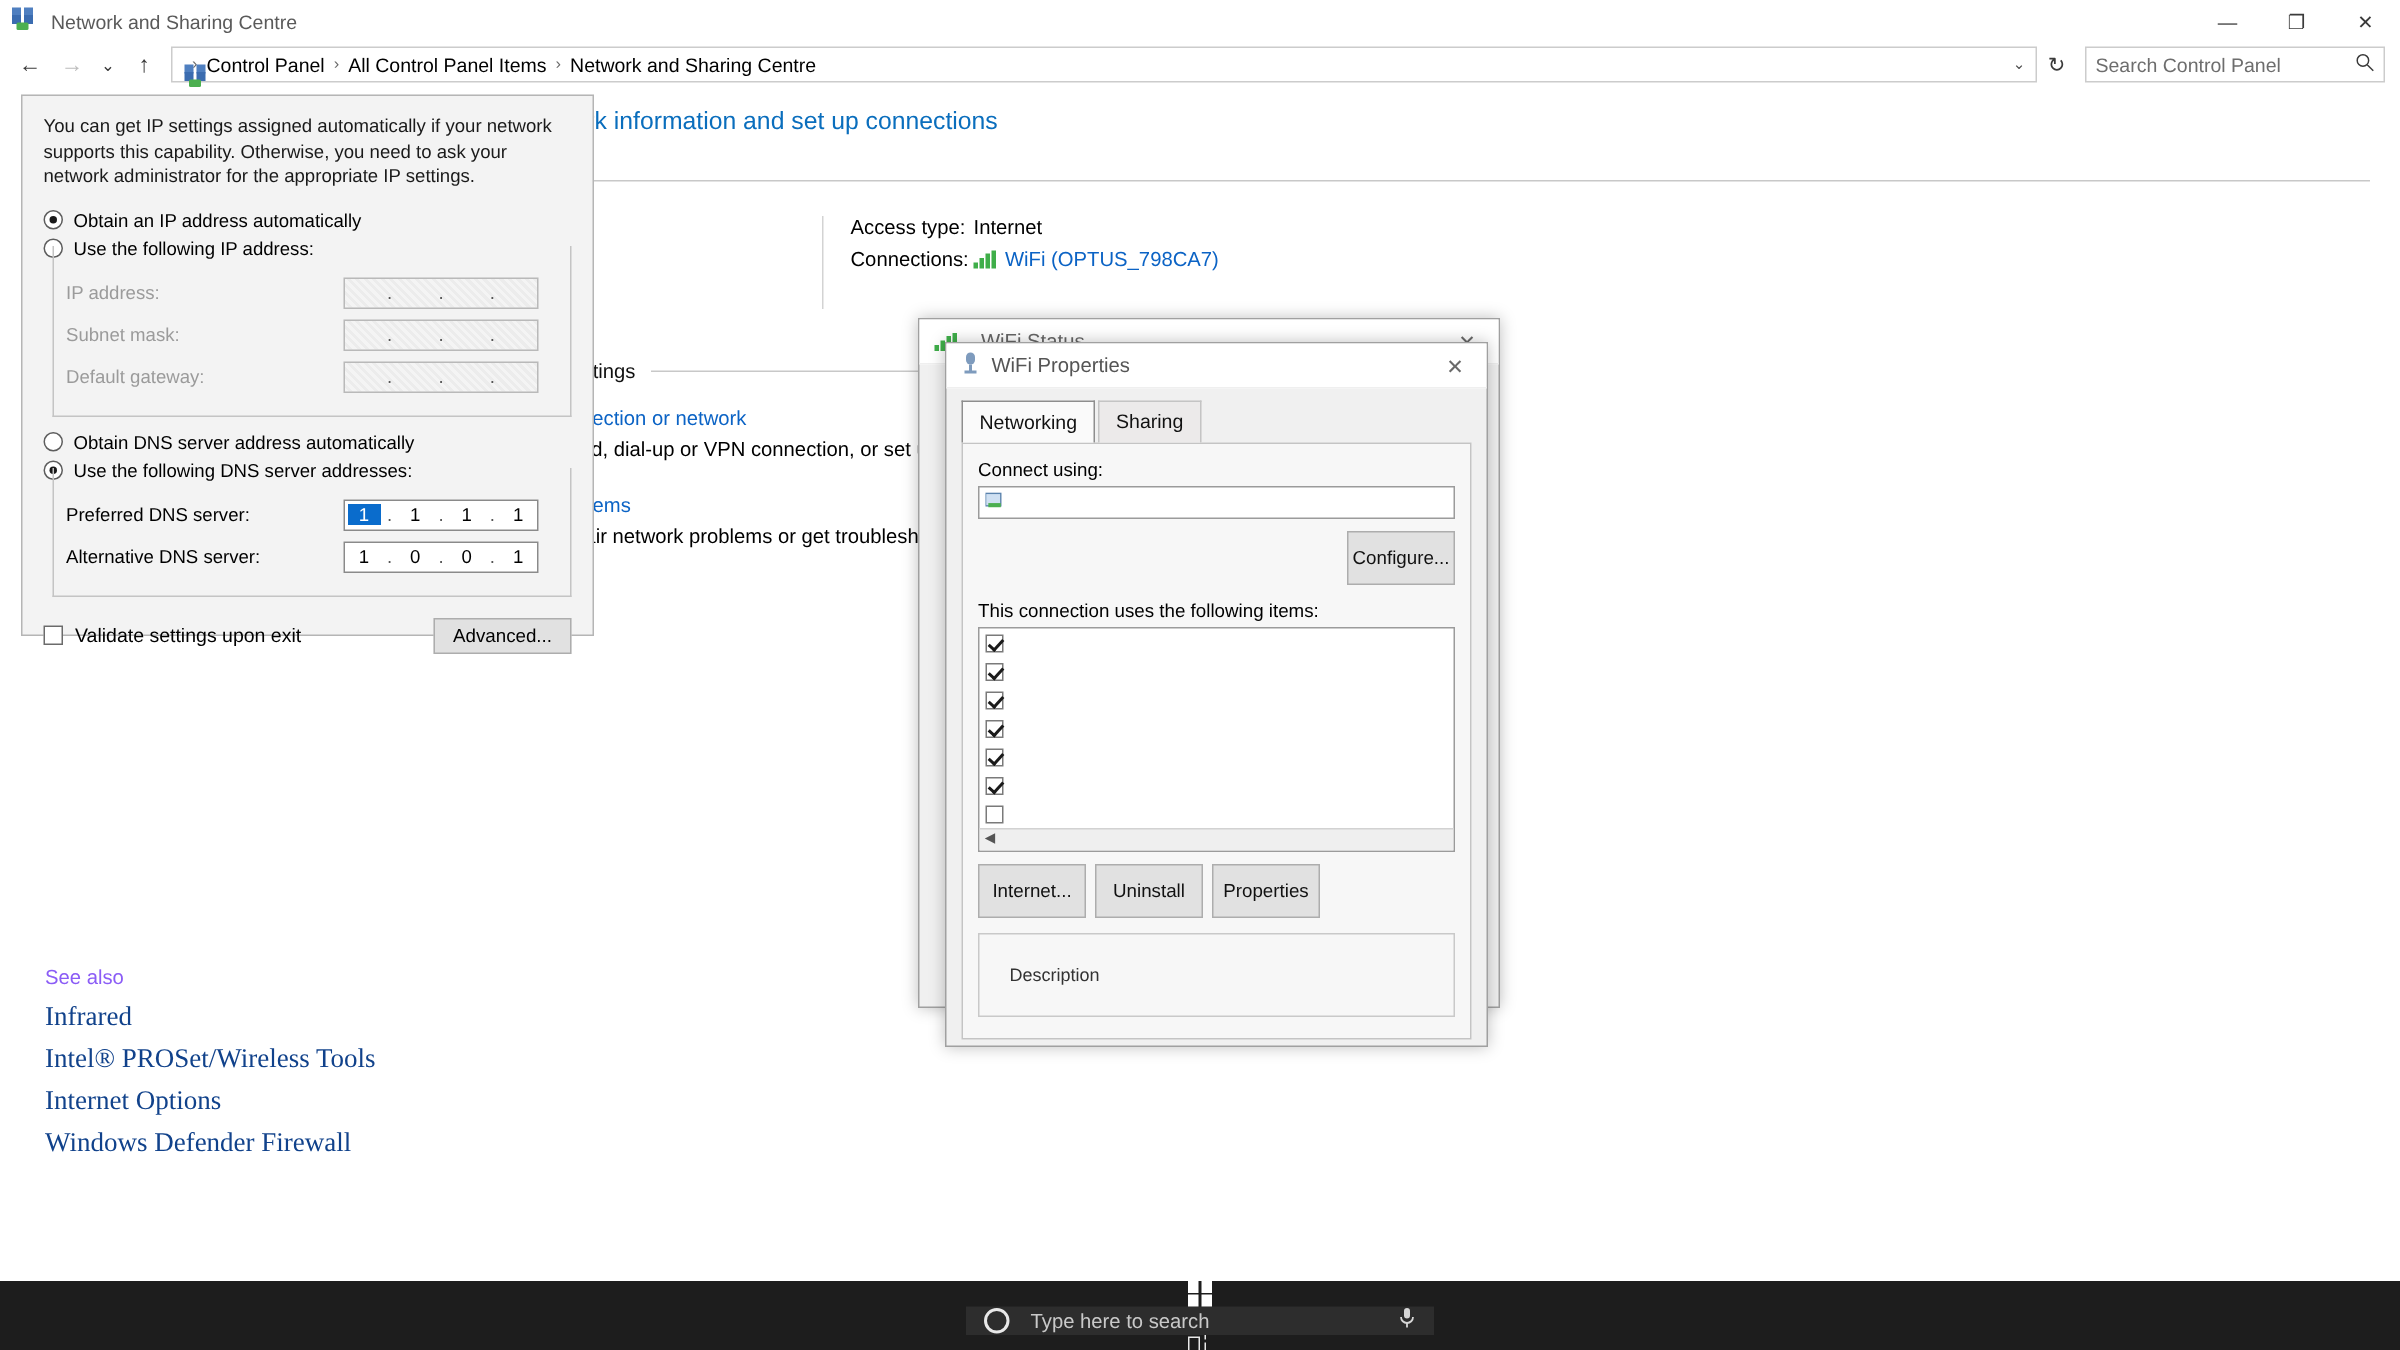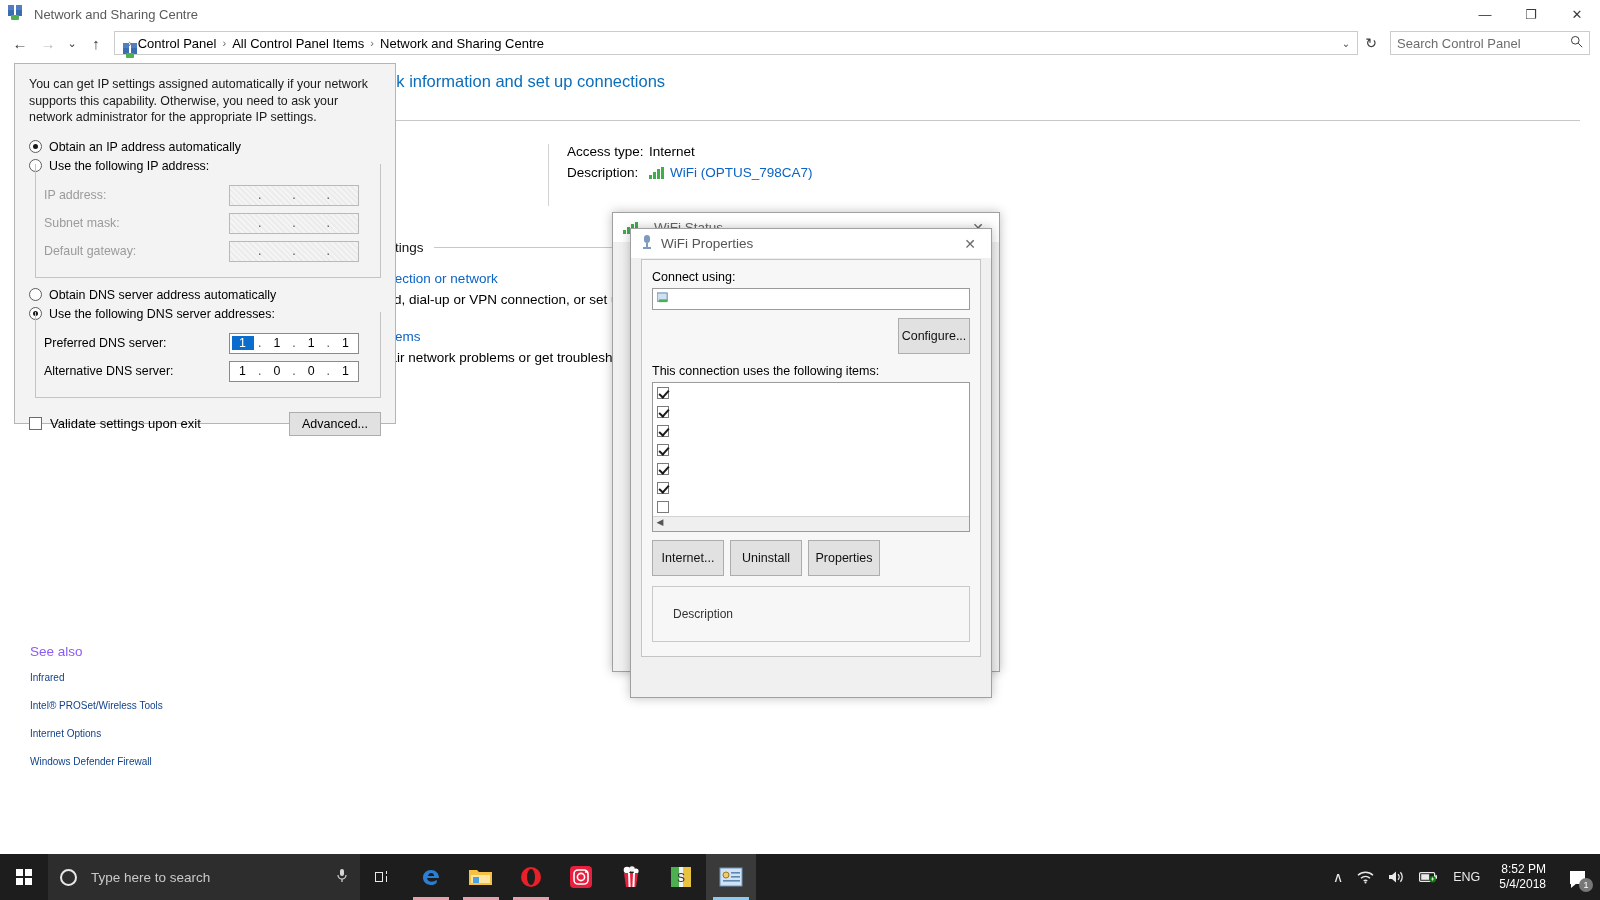--- a/index.html
+++ b/index.html
@@ -46,21 +46,21 @@
   .refresh { width:26px; height:24px; display:flex; align-items:center; justify-content:center;
              color:#3a3a3a; font-size:14px; }
   .searchbox { width:200px; height:24px; border:1px solid #cccccc; background:#fff; display:flex;
                align-items:center; padding:0 6px; margin-left:6px; }
   .searchbox .ph { flex:1; color:#6d6d6d; font-size:13px; }
   .searchbox .mag { color:#3a3a3a; font-size:13px; }
 
   
   .content { position:absolute; left:0; right:0; top:58px; bottom:0; }
   .leftpane { position:absolute; left:0; top:0; width:222px; bottom:0; padding:16px 14px 0 30px; }
-  .lp-link { color:#11428b; font-size:10px; margin-bottom:6px; line-height:17px; cursor:pointer; }
+  .lp-link { color:#11428b; font-size:18px; margin-bottom:6px; line-height:17px; cursor:pointer;font-family:Liberation Serif, serif; }
   .lp-gap { height:16px; }
   .seealso { position:absolute; left:30px; bottom:78px; width:240px; }
   .seealso .hdr { color:#8b5cf6; font-size:13.5px; margin-bottom:10px; }
 
   .rightpane { position:absolute; left:222px; top:0; right:0; bottom:0; padding:8px 20px 0 5px; }
   .h1 { color:#0a6ebd; font-size:16.5px; margin:6px 0 22px 0; font-weight:400; }
   .grouphdr { display:flex; align-items:center; gap:10px; margin-bottom:16px; }
   .grouphdr span { color:#111; font-size:13.5px; white-space:nowrap; }
   .grouphdr .rule { flex:1; height:1px; background:#c8c8c8; }
 
@@ -173,21 +173,21 @@
   .ip-footer { position:absolute; left:0; right:0; bottom:0; height:44px; display:flex;
                align-items:center; justify-content:flex-end; gap:10px; padding-right:14px; }
   .ipbtn { width:80px; height:24px; border:1px solid #adadad; background:#e1e1e1; font-size:12.5px;
            display:flex; align-items:center; justify-content:center; }
   .ipbtn.primary { border:2px solid #1d7fd4; }
   .advbtn { width:92px; height:24px; border:1px solid #adadad; background:#e1e1e1; font-size:12.5px;
             display:flex; align-items:center; justify-content:center; margin-left:auto; }
 
   
   #taskbar { position:absolute; left:0; right:0; bottom:0; height:46px; background:#1d1d1d;
-             display:flex; align-items:center; }
+             display:flex; align-items:center;flex-direction:column; }
   .startbtn { width:48px; height:46px; display:flex; align-items:center; justify-content:center; }
   .winlogo { width:17px; height:17px; position:relative; }
   .winlogo i { position:absolute; background:#fff; width:7.6px; height:7.6px; }
   .winlogo i:nth-child(1){left:0;top:0;} .winlogo i:nth-child(2){left:9px;top:0;}
   .winlogo i:nth-child(3){left:0;top:9px;} .winlogo i:nth-child(4){left:9px;top:9px;}
   .tb-search { width:312px; height:46px; background:#2d2d2d; display:flex; align-items:center;
                padding:0 10px 0 12px; }
   .cortana { width:17px; height:17px; border:2px solid #e8e8e8; border-radius:50%; flex:none; }
   .tb-search .ph { flex:1; color:#c9c9c9; font-size:13.5px; padding-left:14px; }
   .mic { width:16px; text-align:center; color:#d7d7d7; font-size:14px; }
@@ -297,21 +297,21 @@
         <div class="netcol-l">
           <div class="netname">OPTUS_798CA7</div>
           <div class="nettype">Public network</div>
         </div>
         <div class="netcol-r">
           <div class="kv">
             <span class="k">Access type:</span>
             <span>Internet</span>
           </div>
           <div class="kv">
-            <span class="k">Description:</span>
+            <span class="k">Connections:</span>
             <span class="bars">
                 <i></i>
                 <i></i>
                 <i></i>
                 <i></i>
               </span>
             <a href="#">WiFi (OPTUS_798CA7)</a>
           </div>
         </div>
       </div>
@@ -369,20 +369,24 @@
       <svg width="12" height="16" viewBox="0 0 12 16">
           <rect x="3" y="1" width="6" height="8" rx="3" fill="#7e9bbd"></rect>
           <rect x="5" y="9" width="2" height="5" fill="#7e9bbd"></rect>
           <rect x="2" y="13" width="8" height="2" fill="#7e9bbd"></rect>
         </svg>
     </span>
     <span class="t">WiFi Properties</span>
     <div class="x">✕</div>
   </div>
 
+  <div class="tabstrip">
+    <div class="tab active">Networking</div>
+    <div class="tab">Sharing</div>
+  </div>
 
   <div class="tabpanel">
     <div class="fieldlabel">Connect using:</div>
     <div style="border:1px solid #9b9b9b;background:#fff;height:22px;margin-top:4px;display:flex;align-items:center;padding:0 4px">
       <span style="margin-right:6px">
         <svg width="13" height="12" viewBox="0 0 14 13">
             <rect x="0" y="1" width="11" height="9" fill="#cfe0f2" stroke="#5b83ad"></rect>
             <rect x="2" y="8" width="9" height="3" fill="#4caf50"></rect>
           </svg>
       </span>

